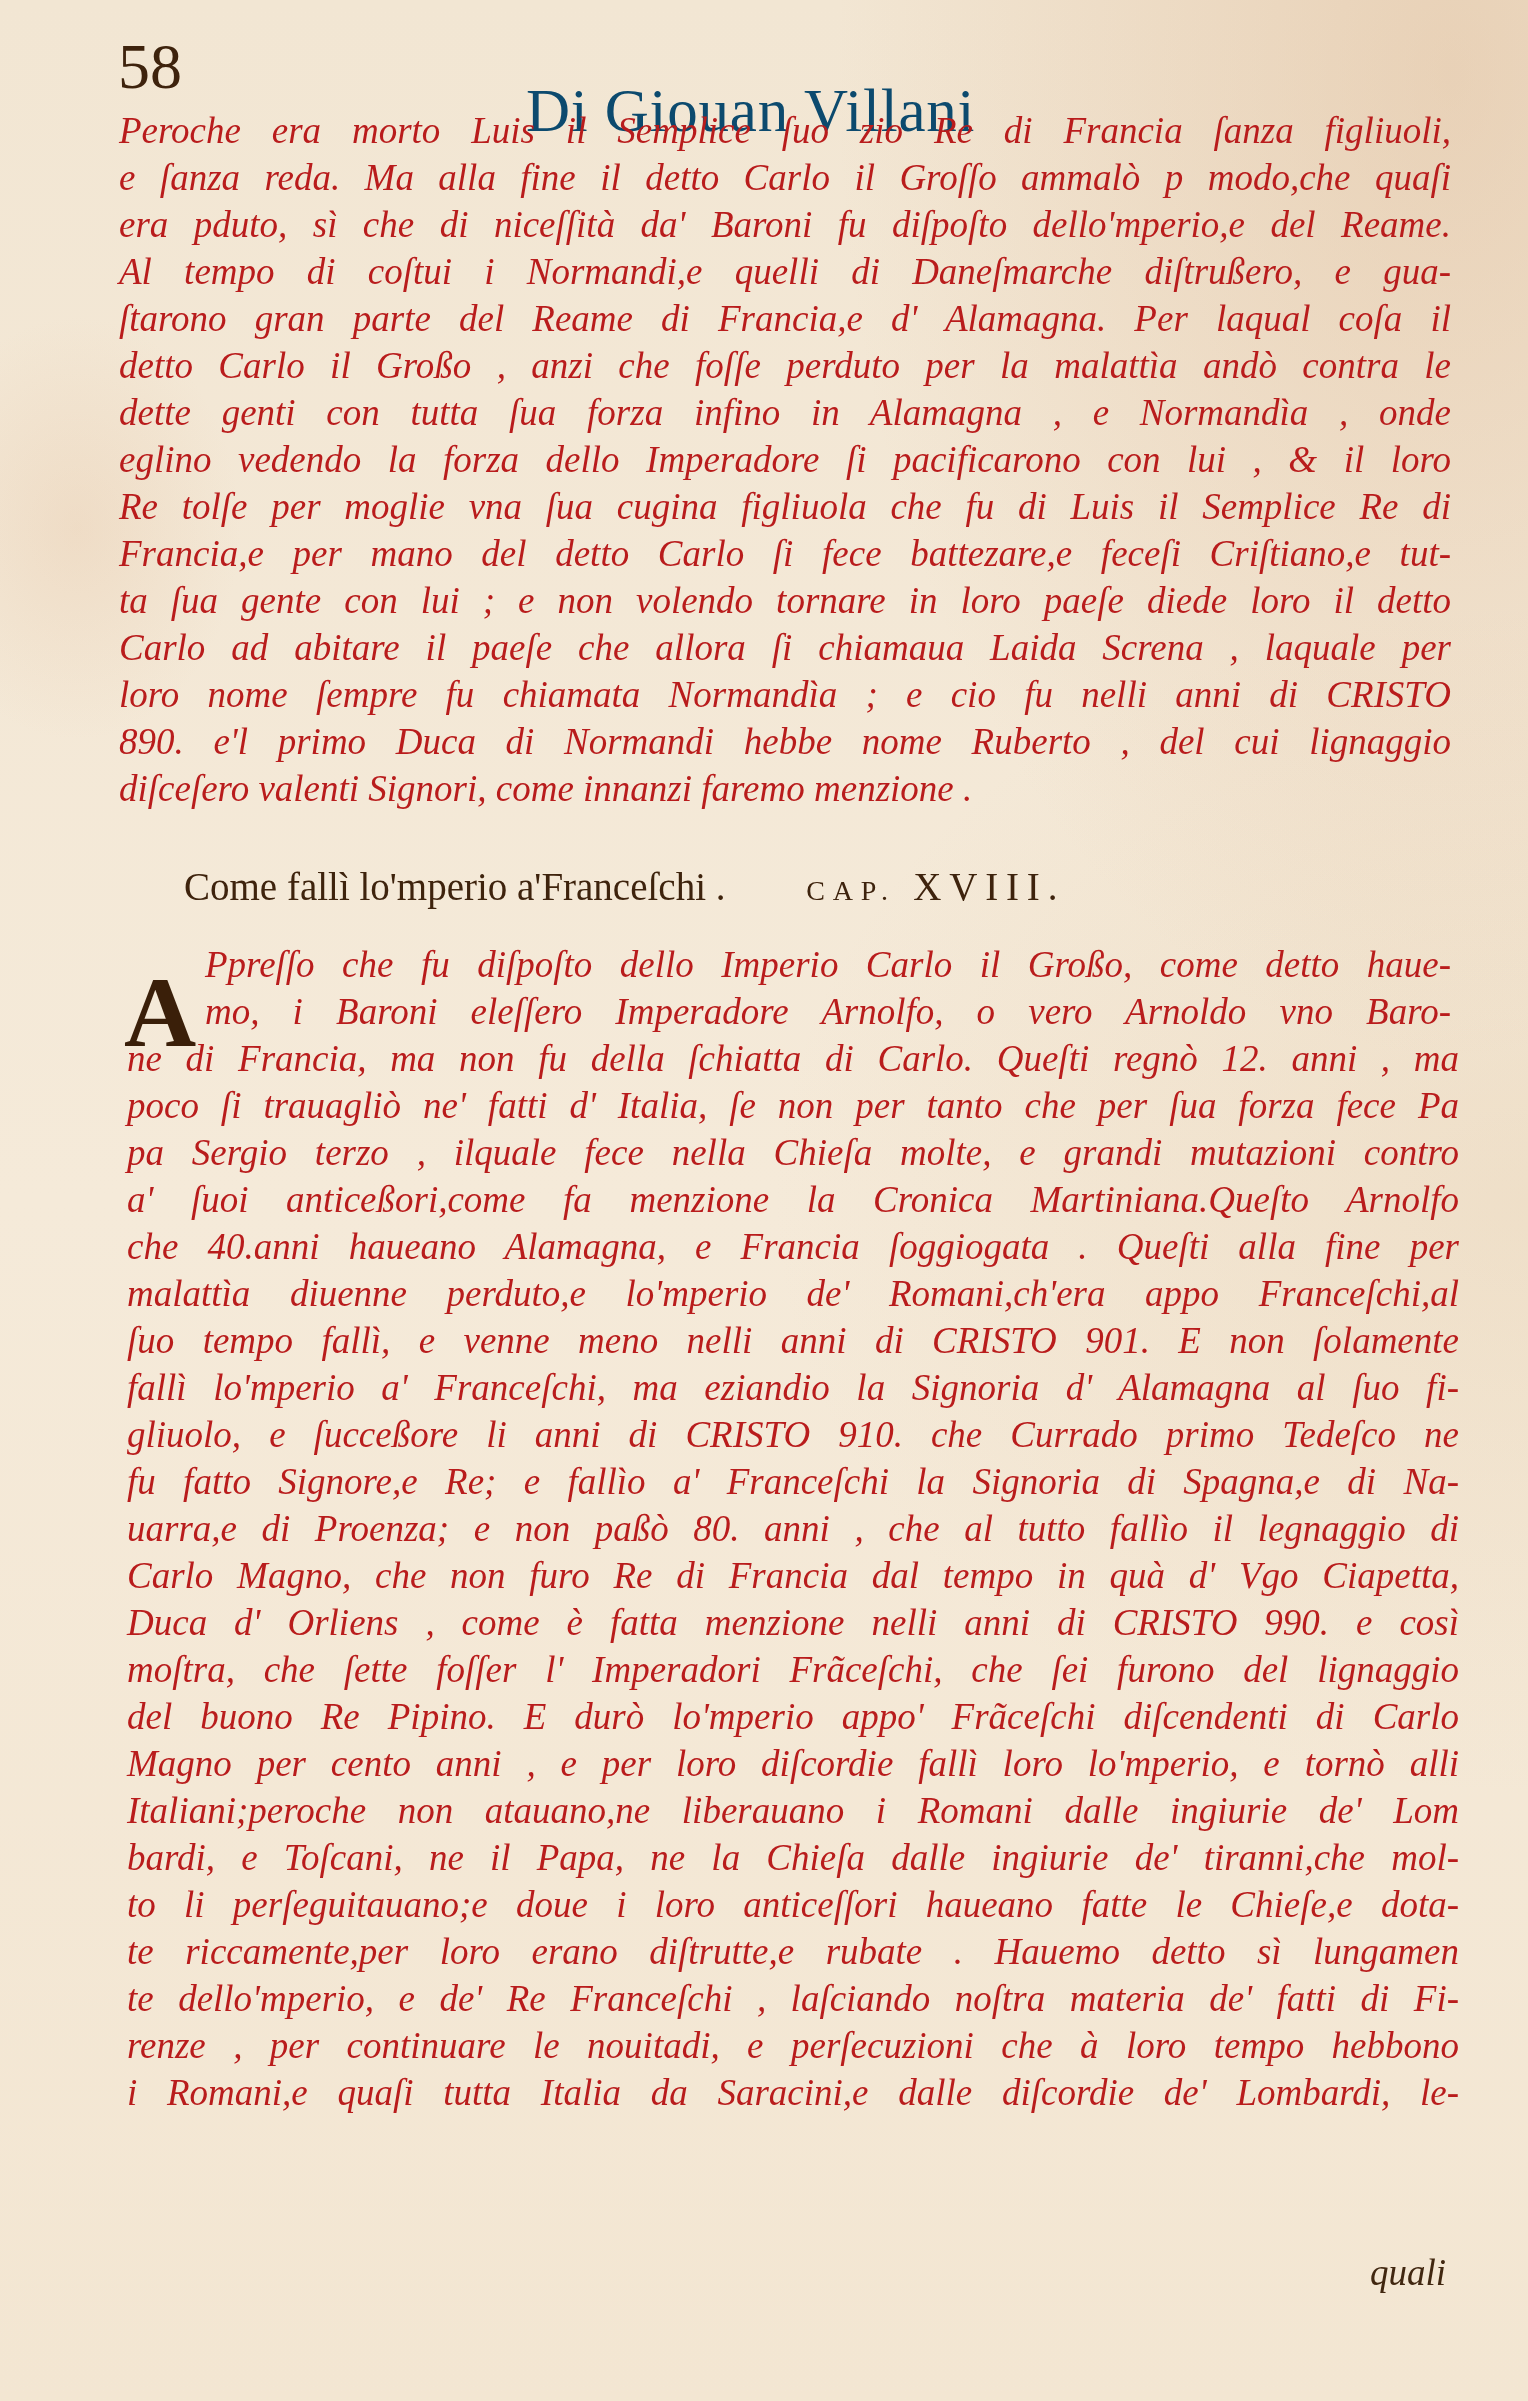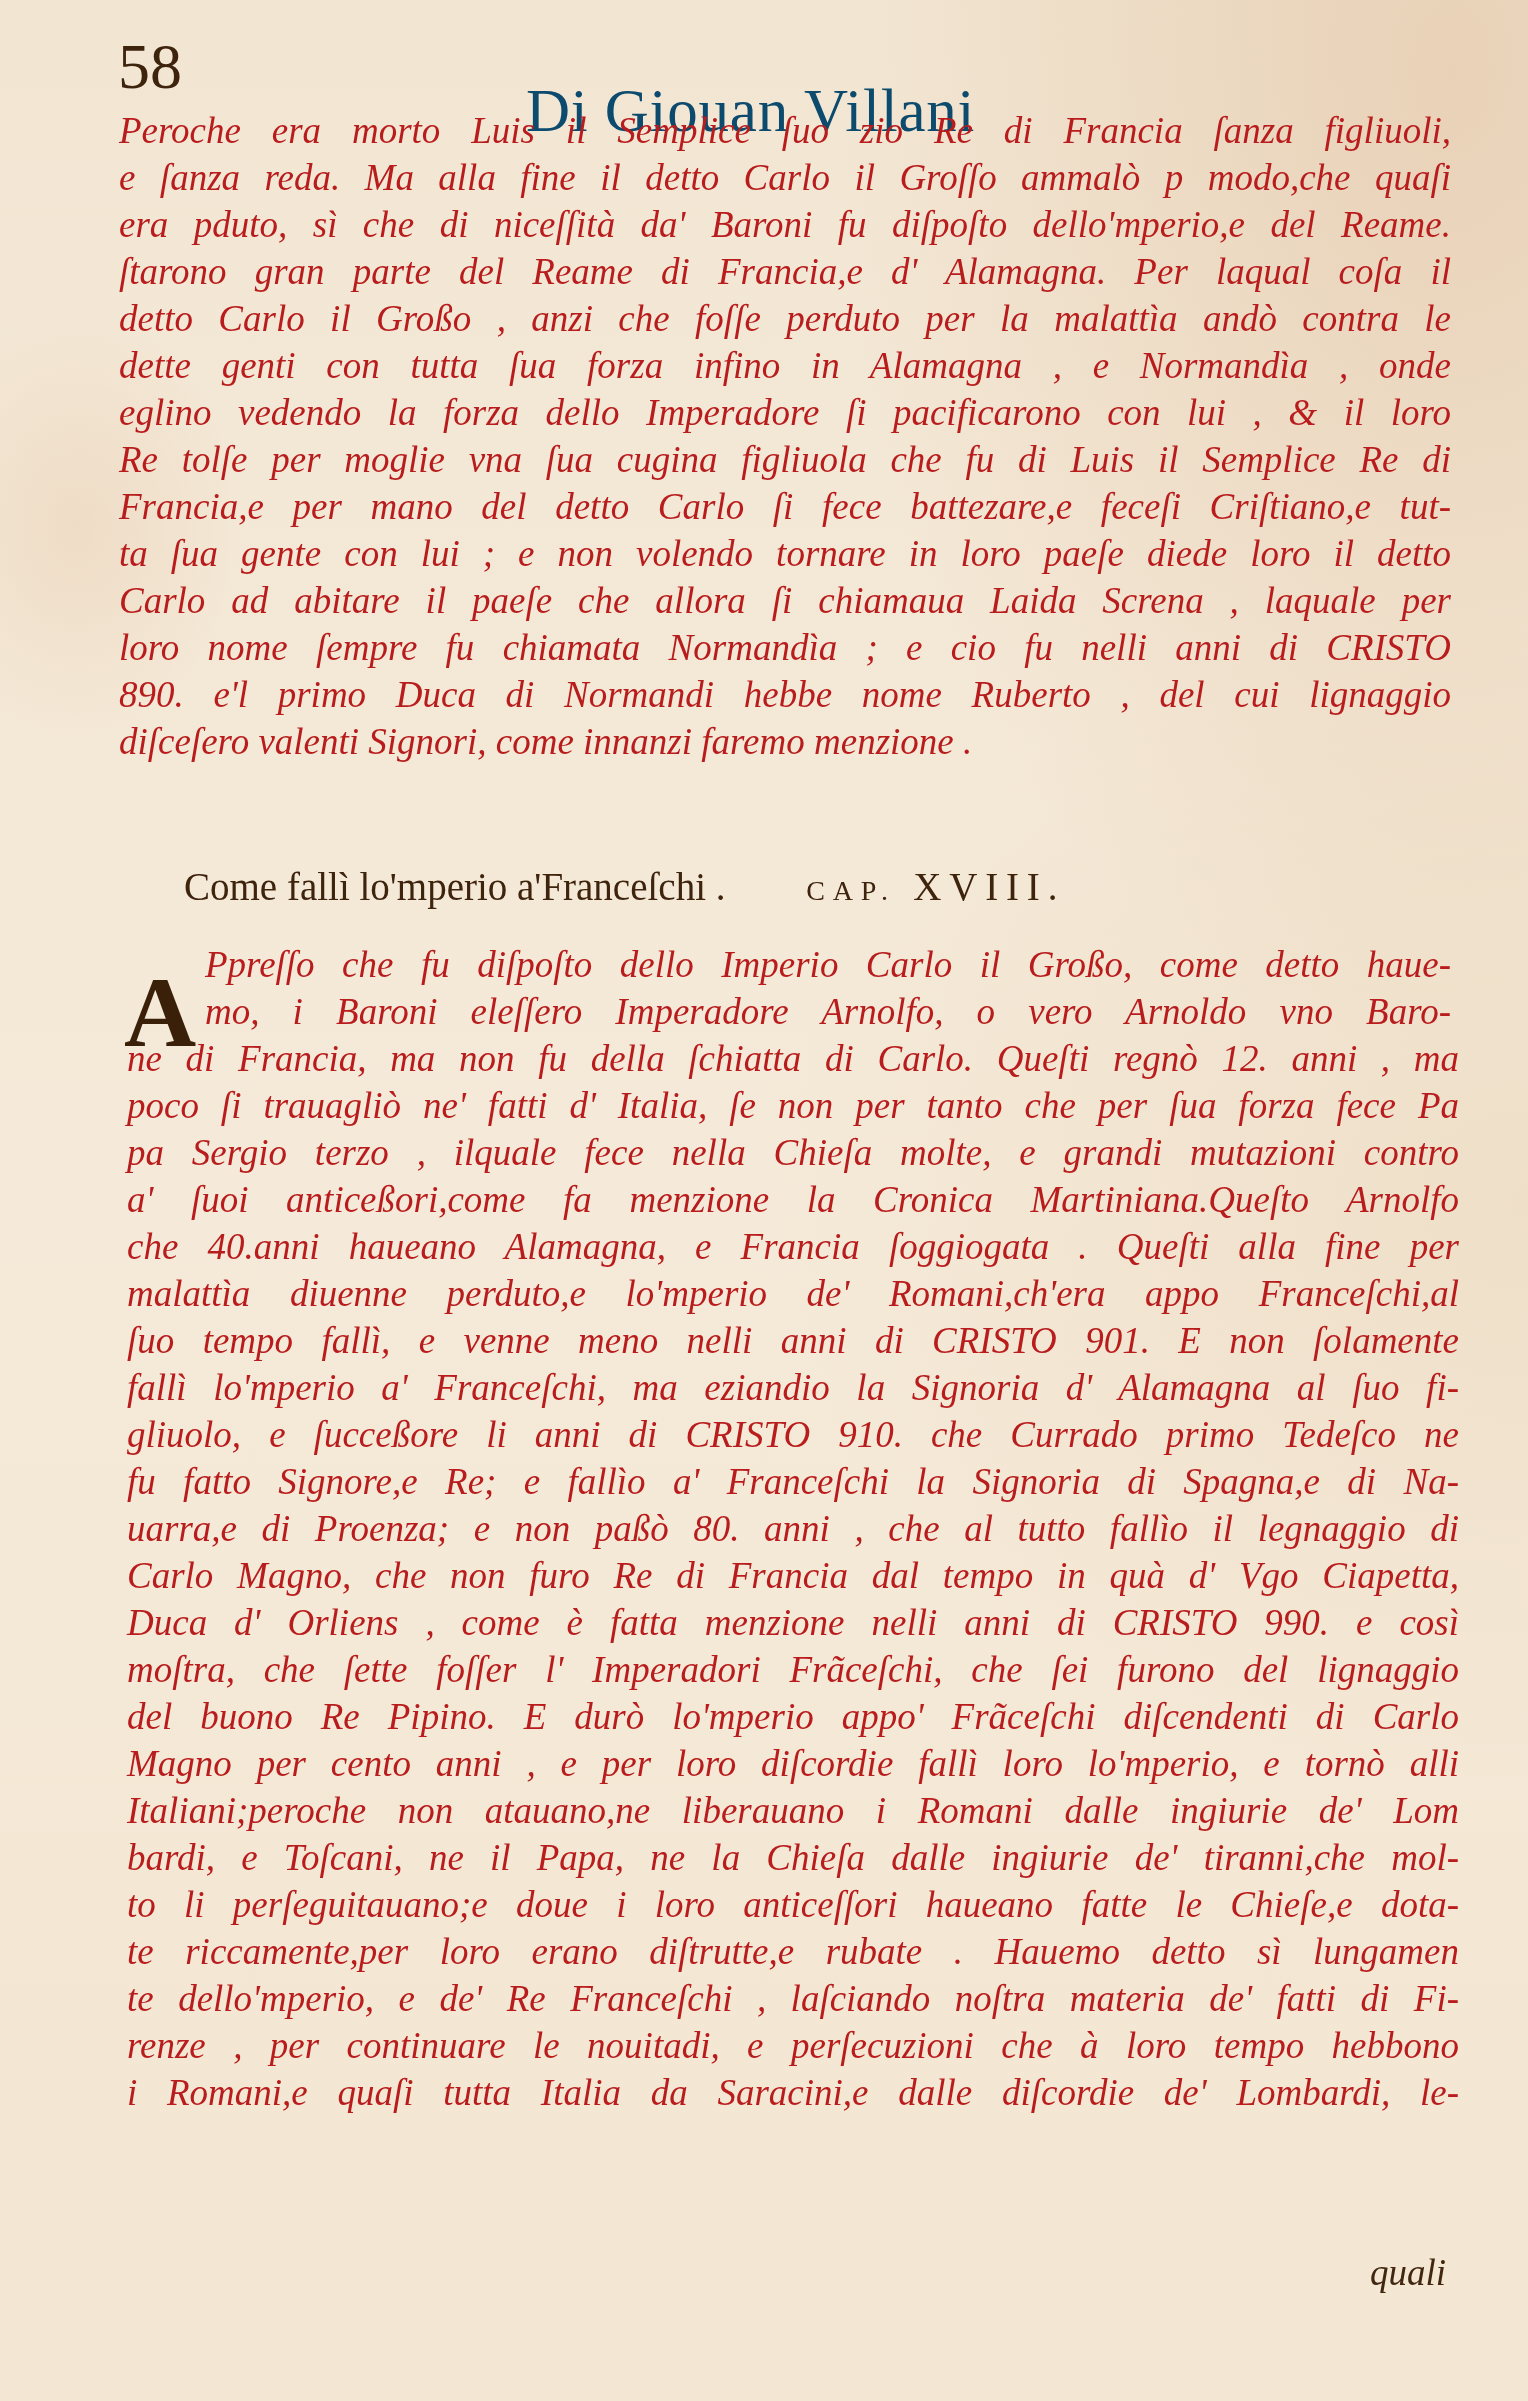--- a/index.html
+++ b/index.html
@@ -133,20 +133,21 @@
 
   <div class="running-head">
     <span class="page-number">58</span>
     <span class="running-title">Di Giouan Villani</span>
   </div>
 
   <div class="text-block block-1">
     <span class="line">Peroche era morto Luis il Semplice ſuo zio Re di Francia ſanza figliuoli,</span>
     <span class="line">e ſanza reda. Ma alla fine il detto Carlo il Groſſo ammalò p modo,che quaſi</span>
     <span class="line">era pduto, sì che di niceſſità da' Baroni fu diſpoſto dello'mperio,e del Reame.</span>
+    <span class="line">Al tempo di coſtui i Normandi,e quelli di Daneſmarche diſtrußero, e gua-</span>
     <span class="line">ſtarono gran parte del Reame di Francia,e d' Alamagna. Per laqual coſa il</span>
     <span class="line">detto Carlo il Großo , anzi che foſſe perduto per la malattìa andò contra le</span>
     <span class="line">dette genti con tutta ſua forza infino in Alamagna , e Normandìa , onde</span>
     <span class="line">eglino vedendo la forza dello Imperadore ſi pacificarono con lui , &amp; il loro</span>
     <span class="line">Re tolſe per moglie vna ſua cugina figliuola che fu di Luis il Semplice Re di</span>
     <span class="line">Francia,e per mano del detto Carlo ſi fece battezare,e feceſi Criſtiano,e tut-</span>
     <span class="line">ta ſua gente con lui ; e non volendo tornare in loro paeſe diede loro il detto</span>
     <span class="line">Carlo ad abitare il paeſe che allora ſi chiamaua Laida Screna , laquale per</span>
     <span class="line">loro nome ſempre fu chiamata Normandìa ; e cio fu nelli anni di CRISTO</span>
     <span class="line">890. e'l primo Duca di Normandi hebbe nome Ruberto , del cui lignaggio</span>

